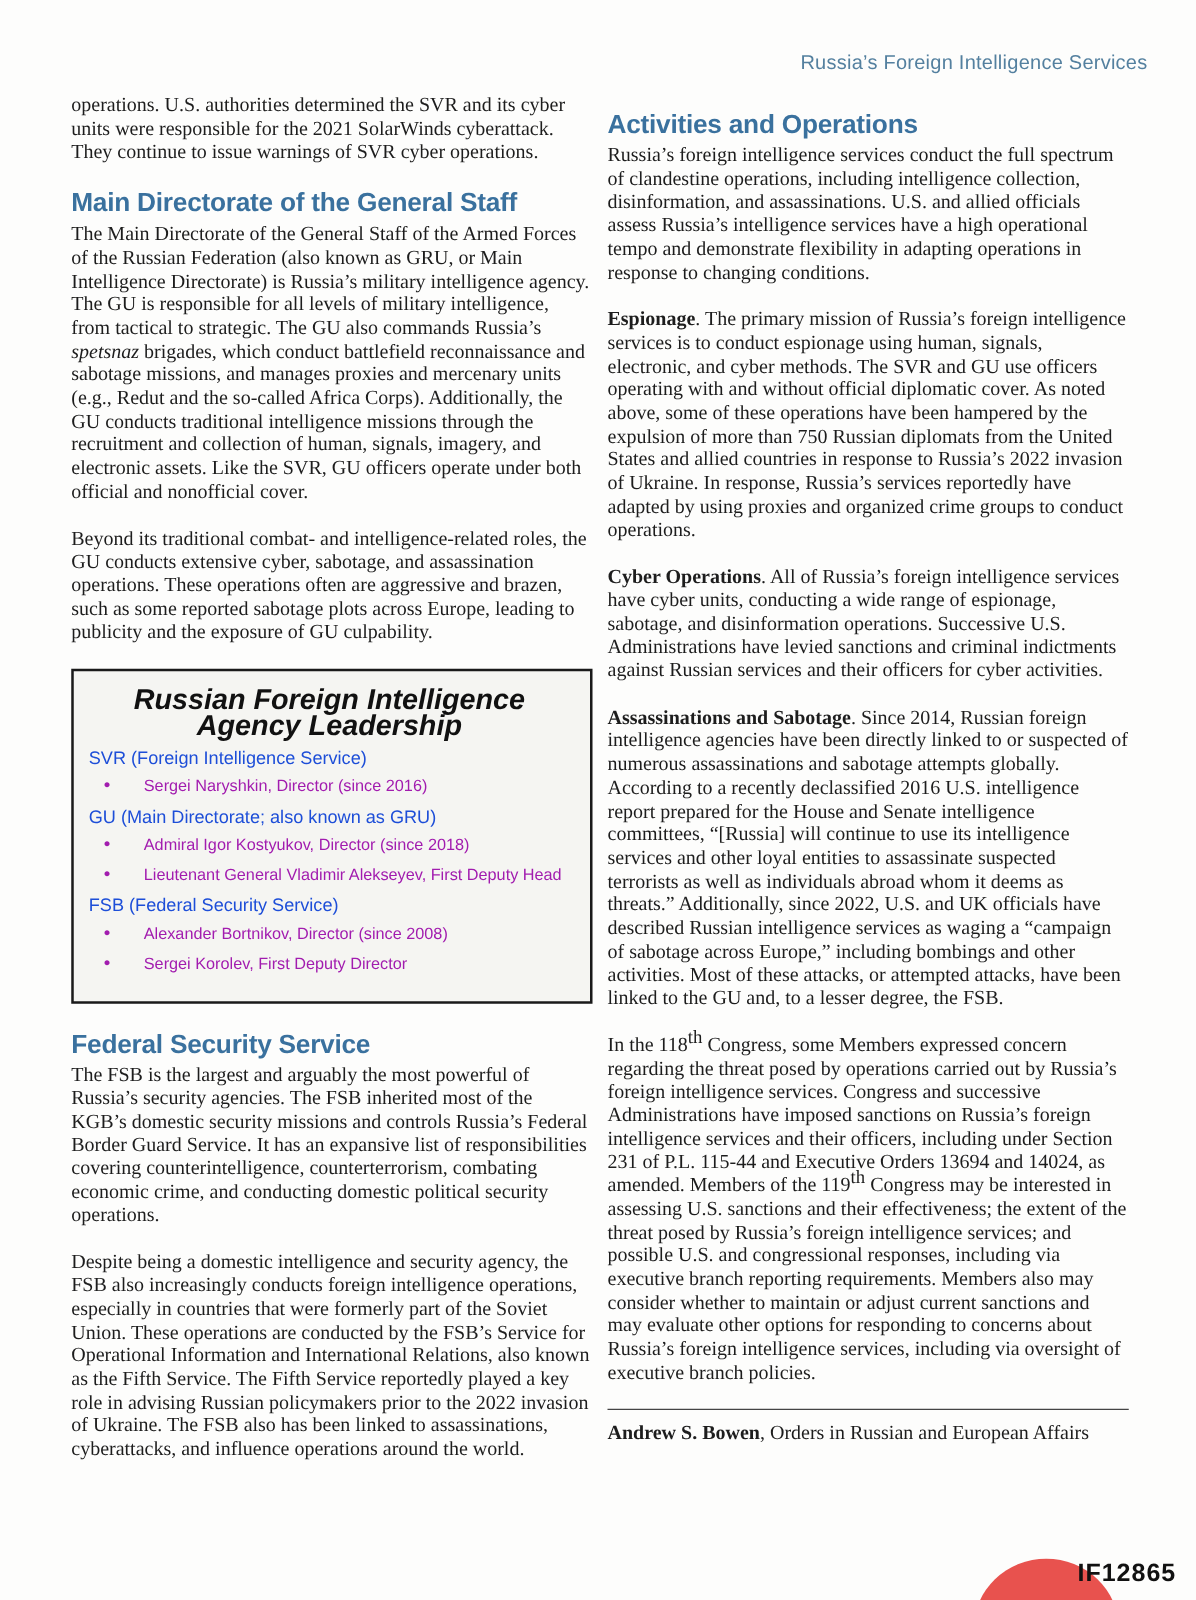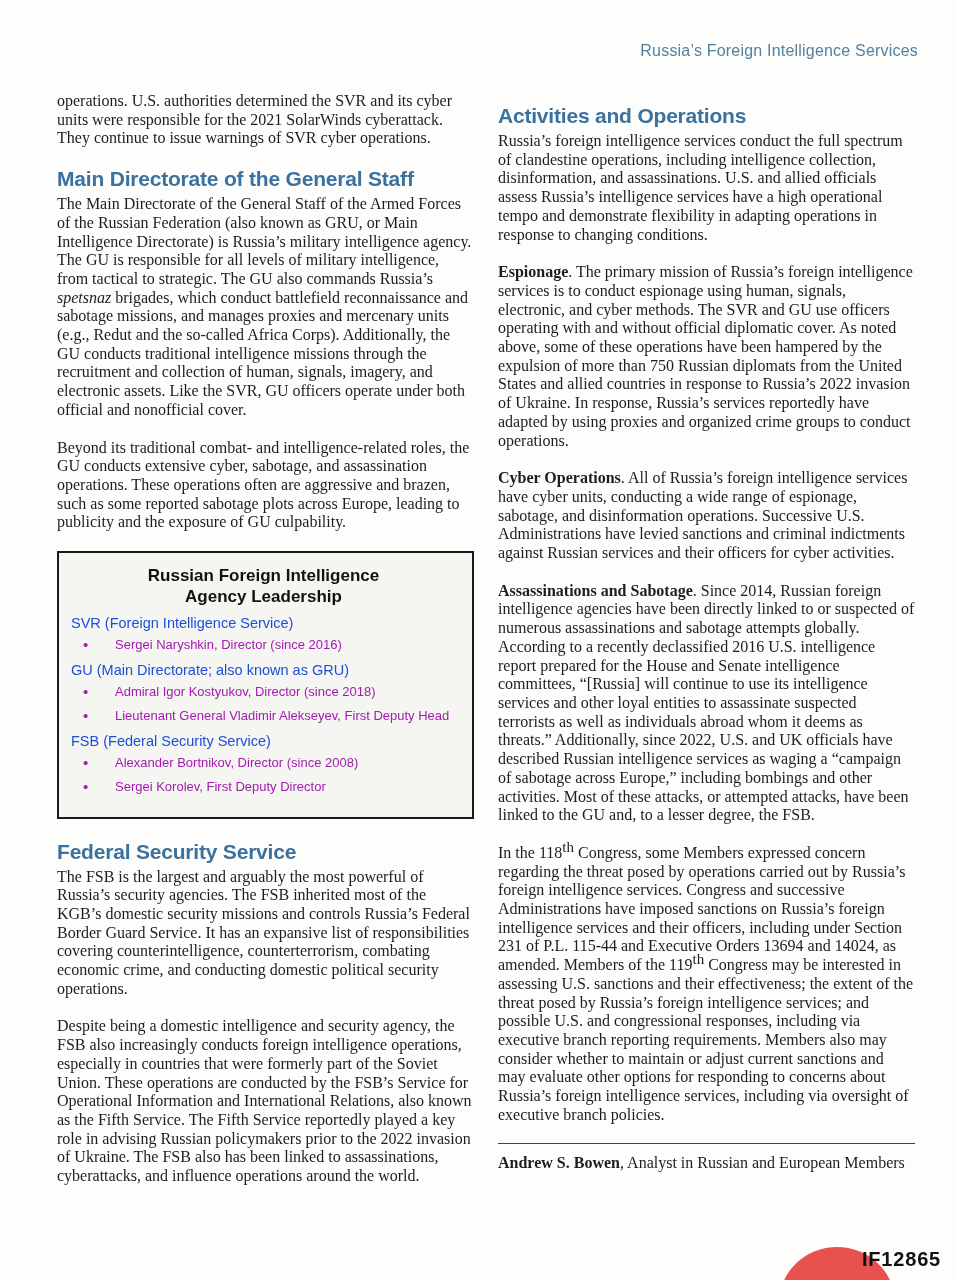--- a/index.html
+++ b/index.html
@@ -18,24 +18,24 @@
     position: absolute;
     top: 42px;
     right: 39px;
     font-family: "Liberation Sans", sans-serif;
     font-size: 16px;
     color: #54809f;
     letter-spacing: 0.2px;
   }
   .columns {
     position: absolute;
-    top: 92px;
+    top: 76px;
     left: 57px;
     display: flex;
-    gap: 24px;
+    gap: 12px;
   }
   .col { width: 417px; }
   .body-text, .body-para {
     font-size: 16px;
     line-height: 18.7px;
     text-align: left;
   }
   .body-para { margin-bottom: 19px; }
   h2.section-heading {
     font-family: "Liberation Sans", sans-serif;
@@ -52,24 +52,25 @@
   .leadership-box {
     border: 2px solid #1a1a1a;
     background: #f5f5f2;
     font-family: "Liberation Sans", sans-serif;
     padding: 12px 16px 14px 12px;
     margin: 3px 0 21px 0;
   }
   .box-title {
     text-align: center;
     font-weight: bold;
-    font-size: 17px;
+    font-size: 23px;
     line-height: 21px;
     color: #111;
     margin-bottom: 4px;
+    font-style: italic;
   }
   .box-group-heading {
     font-weight: normal;
     font-size: 14.5px;
     line-height: 18px;
     margin: 7px 0 4px 0;
     color: #1d4ed8;
   }
   .box-list { list-style: none; }
   .box-list li {
@@ -177,21 +178,21 @@
 
       <p class="body-para"><span class="lead-bold">Cyber Operations</span><span>. All of Russia’s foreign intelligence services have cyber units, conducting a wide range of espionage, sabotage, and disinformation operations. Successive U.S. Administrations have levied sanctions and criminal indictments against Russian services and their officers for cyber activities.</span></p>
 
       <p class="body-para"><span class="lead-bold">Assassinations and Sabotage</span><span>. Since 2014, Russian foreign intelligence agencies have been directly linked to or suspected of numerous assassinations and sabotage attempts globally. According to a recently declassified 2016 U.S. intelligence report prepared for the House and Senate intelligence committees, “[Russia] will continue to use its intelligence services and other loyal entities to assassinate suspected terrorists as well as individuals abroad whom it deems as threats.” Additionally, since 2022, U.S. and UK officials have described Russian intelligence services as waging a “campaign of sabotage across Europe,” including bombings and other activities. Most of these attacks, or attempted attacks, have been linked to the GU and, to a lesser degree, the FSB.</span></p>
 
 
       <p class="body-para"><span>In the 118</span><sup>th</sup><span> Congress, some Members expressed concern regarding the threat posed by operations carried out by Russia’s foreign intelligence services. Congress and successive Administrations have imposed sanctions on Russia’s foreign intelligence services and their officers, including under Section 231 of P.L. 115-44 and Executive Orders 13694 and 14024, as amended. Members of the 119</span><sup>th</sup><span> Congress may be interested in assessing U.S. sanctions and their effectiveness; the extent of the threat posed by Russia’s foreign intelligence services; and possible U.S. and congressional responses, including via executive branch reporting requirements. Members also may consider whether to maintain or adjust current sanctions and may evaluate other options for responding to concerns about Russia’s foreign intelligence services, including via oversight of executive branch policies.</span></p>
 
       <hr class="footer-rule">
 
-      <p class="author-line"><span class="lead-bold">Andrew S. Bowen</span><span>, Analyst in Russian and European Members</span></p>
+      <p class="author-line"><span class="lead-bold">Andrew S. Bowen</span><span>, Orders in Russian and European Affairs</span></p>
 
     </div>
   </div>
 
   <div class="red-circle"></div>
   <div class="doc-number">IF12865</div>
 
 </div>
 
 </body></html>

